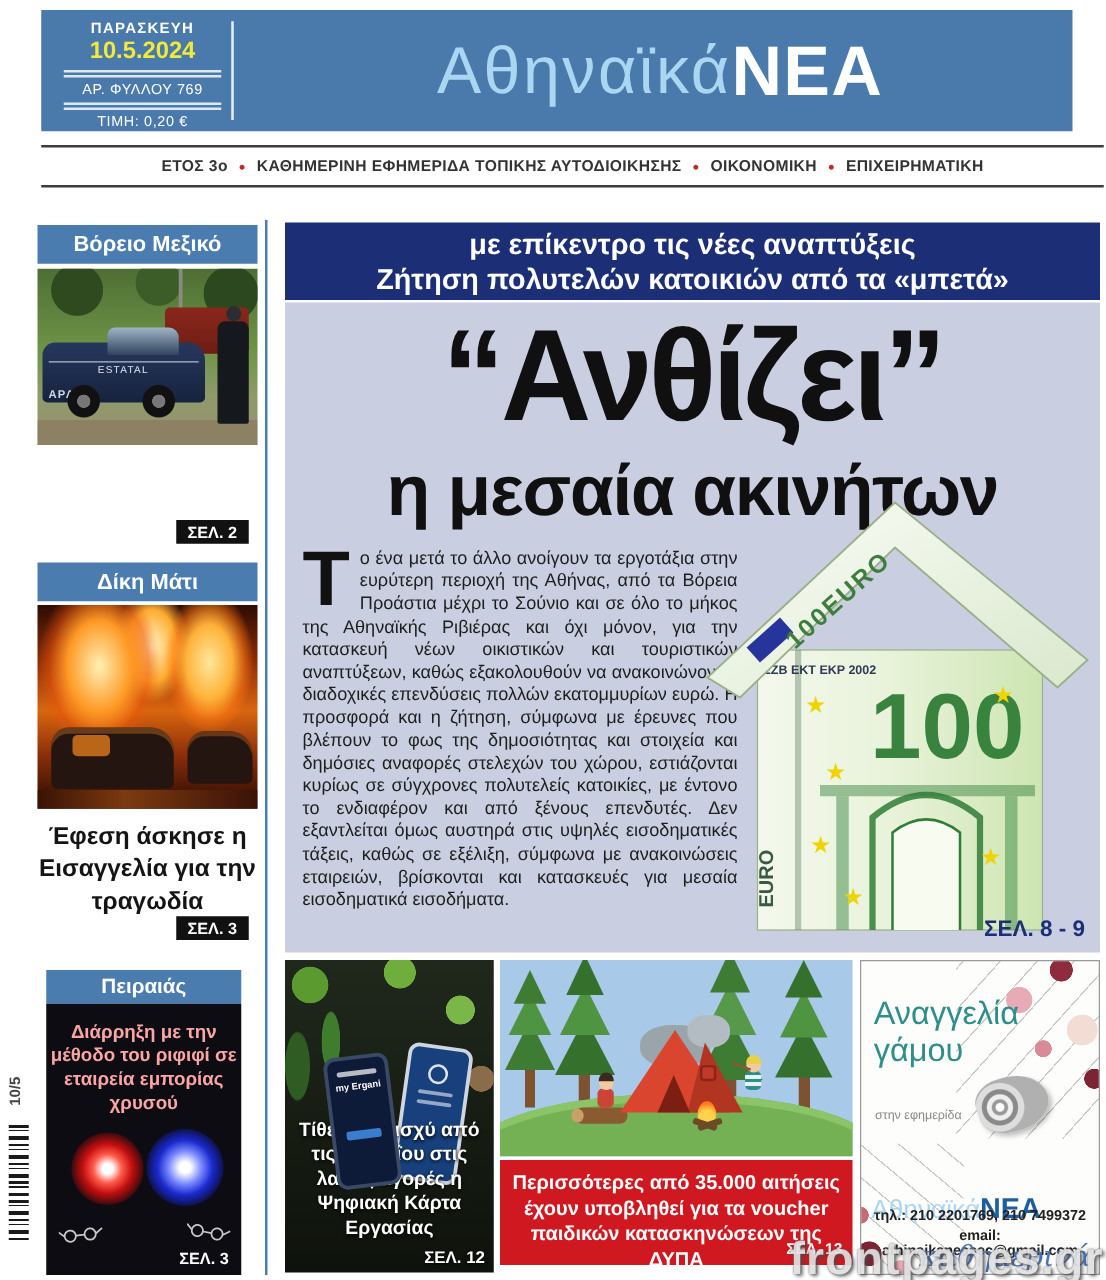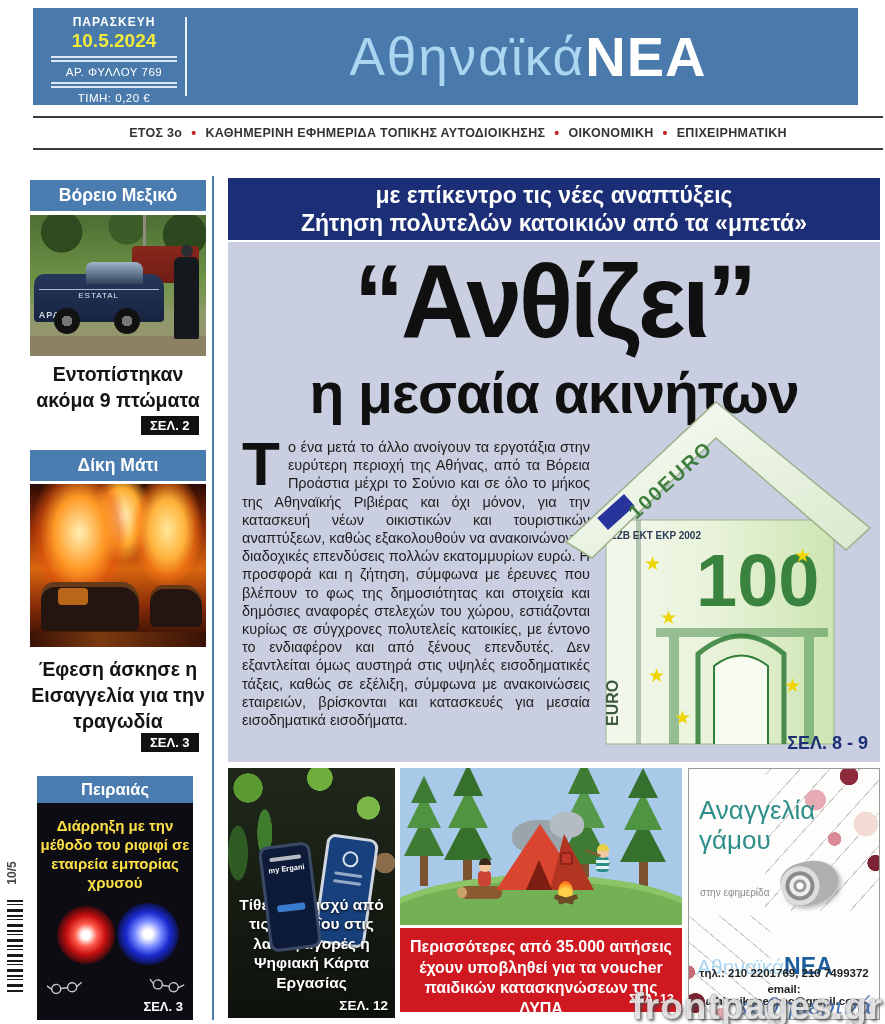--- a/index.html
+++ b/index.html
@@ -71,21 +71,21 @@
       radial-gradient(ellipse 40px 60px at 52% 20%, #fff6c8 0%, #ffac30 48%, transparent 76%),
       linear-gradient(180deg,#2d0b04 0%,#8f2d07 28%,#d9660f 52%,#8a2d08 74%,#240a04 100%); }
   .fire-car { position:absolute; background:#241510; border-radius:14px 18px 5px 5px; }
   .fc-1 { left:6%; bottom:10%; width:56%; height:30%; box-shadow:inset 0 5px 0 rgba(255,150,50,.3); }
   .fc-1::before { content:""; position:absolute; left:18%; top:12%; width:30%; height:36%; background:#e07a1c; border-radius:4px; opacity:.8; }
   .fc-2 { right:2%; bottom:12%; width:30%; height:26%; box-shadow:inset 0 4px 0 rgba(255,140,40,.3); }
   .fire-ground { position:absolute; left:0; bottom:0; width:100%; height:9%;
     background:linear-gradient(90deg,#3a1206,#7c3a10 40%,#3a1206); }
   
   .piraeus-box { position:absolute; left:37px; top:803px; width:156px; height:217px; background:#0c0c12; }
-  .pir-headline { padding-top:13px; color:#fde047; font-weight:bold; font-size:15px; line-height:19px; text-align:center; }
+  .pir-headline { padding-top:13px; color:#fca5a5; font-weight:bold; font-size:15px; line-height:19px; text-align:center; }
   .orb { position:absolute; border-radius:50%; }
   .orb-red  { left:20px; top:103px; width:58px; height:58px;
     background:radial-gradient(circle,#ffffff 0 10%,#ff5a4a 28%,#c40f0f 48%,rgba(120,5,5,.35) 72%,transparent 78%); }
   .orb-blue { left:80px; top:100px; width:62px; height:62px;
     background:radial-gradient(circle,#ffffff 0 10%,#7a8aff 30%,#1a2acf 50%,rgba(10,15,120,.35) 74%,transparent 80%); }
   .glasses { position:absolute; }
   .gl-left  { left:10px; bottom:26px; transform:rotate(-6deg); }
   .gl-right { right:8px; bottom:28px; transform:rotate(10deg); }
   .pir-page { position:absolute; right:10px; bottom:6px; color:#fff; font-weight:bold; font-size:13px; }
   
@@ -237,21 +237,20 @@
     <div class="mx-road"></div>
     <div class="mx-truck">
       <div class="mx-cab"></div>
       <div class="mx-stripe">ESTATAL</div>
       <div class="mx-plate">APAS</div>
       <div class="mx-wheel mx-w1"></div>
       <div class="mx-wheel mx-w2"></div>
     </div>
     <div class="mx-officer"></div>
   </div>
-  <div class="side-headline sh-1">Εντοπίστηκαν ακόμα 9 πτώματα</div>
   <div class="page-badge pb-1">ΣΕΛ. 2</div>
 
   <div class="sec-band band-2">Δίκη Μάτι</div>
   <div class="photo-fire">
     <div class="fire-car fc-1"></div>
     <div class="fire-car fc-2"></div>
     <div class="fire-ground"></div>
   </div>
   <div class="side-headline sh-2">Έφεση άσκησε η Εισαγγελία για την τραγωδία</div>
   <div class="page-badge pb-2">ΣΕΛ. 3</div>

